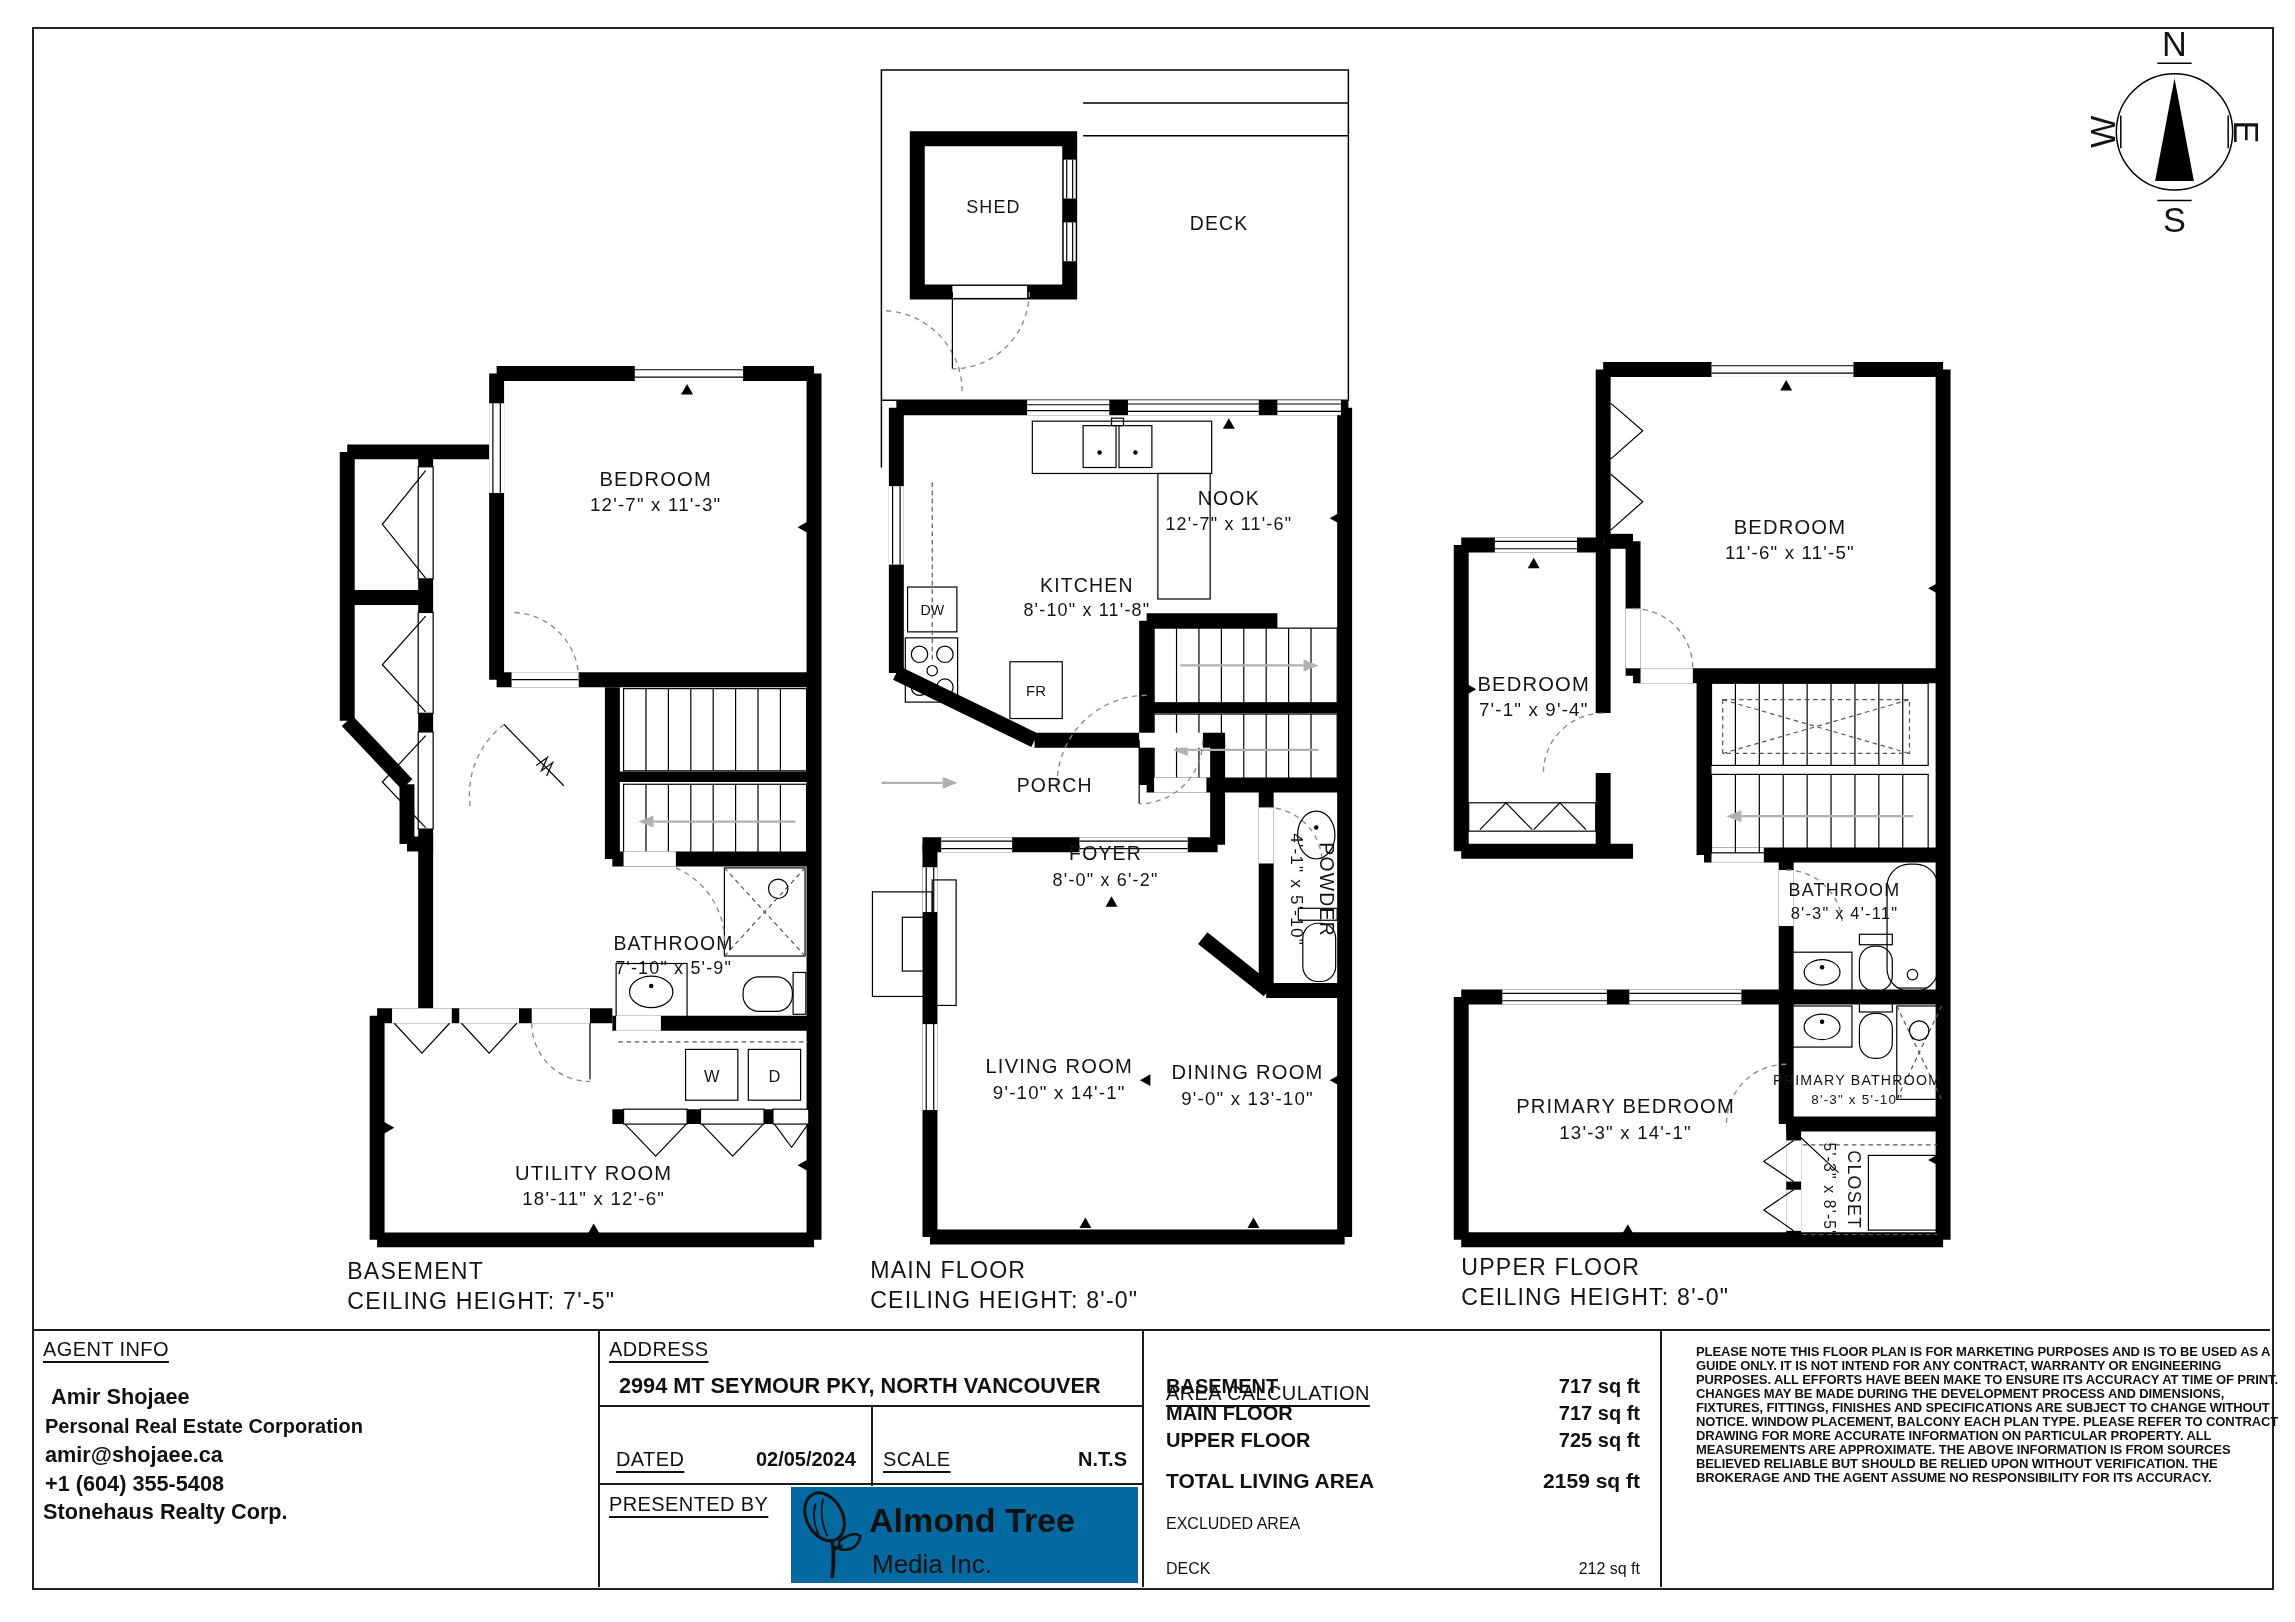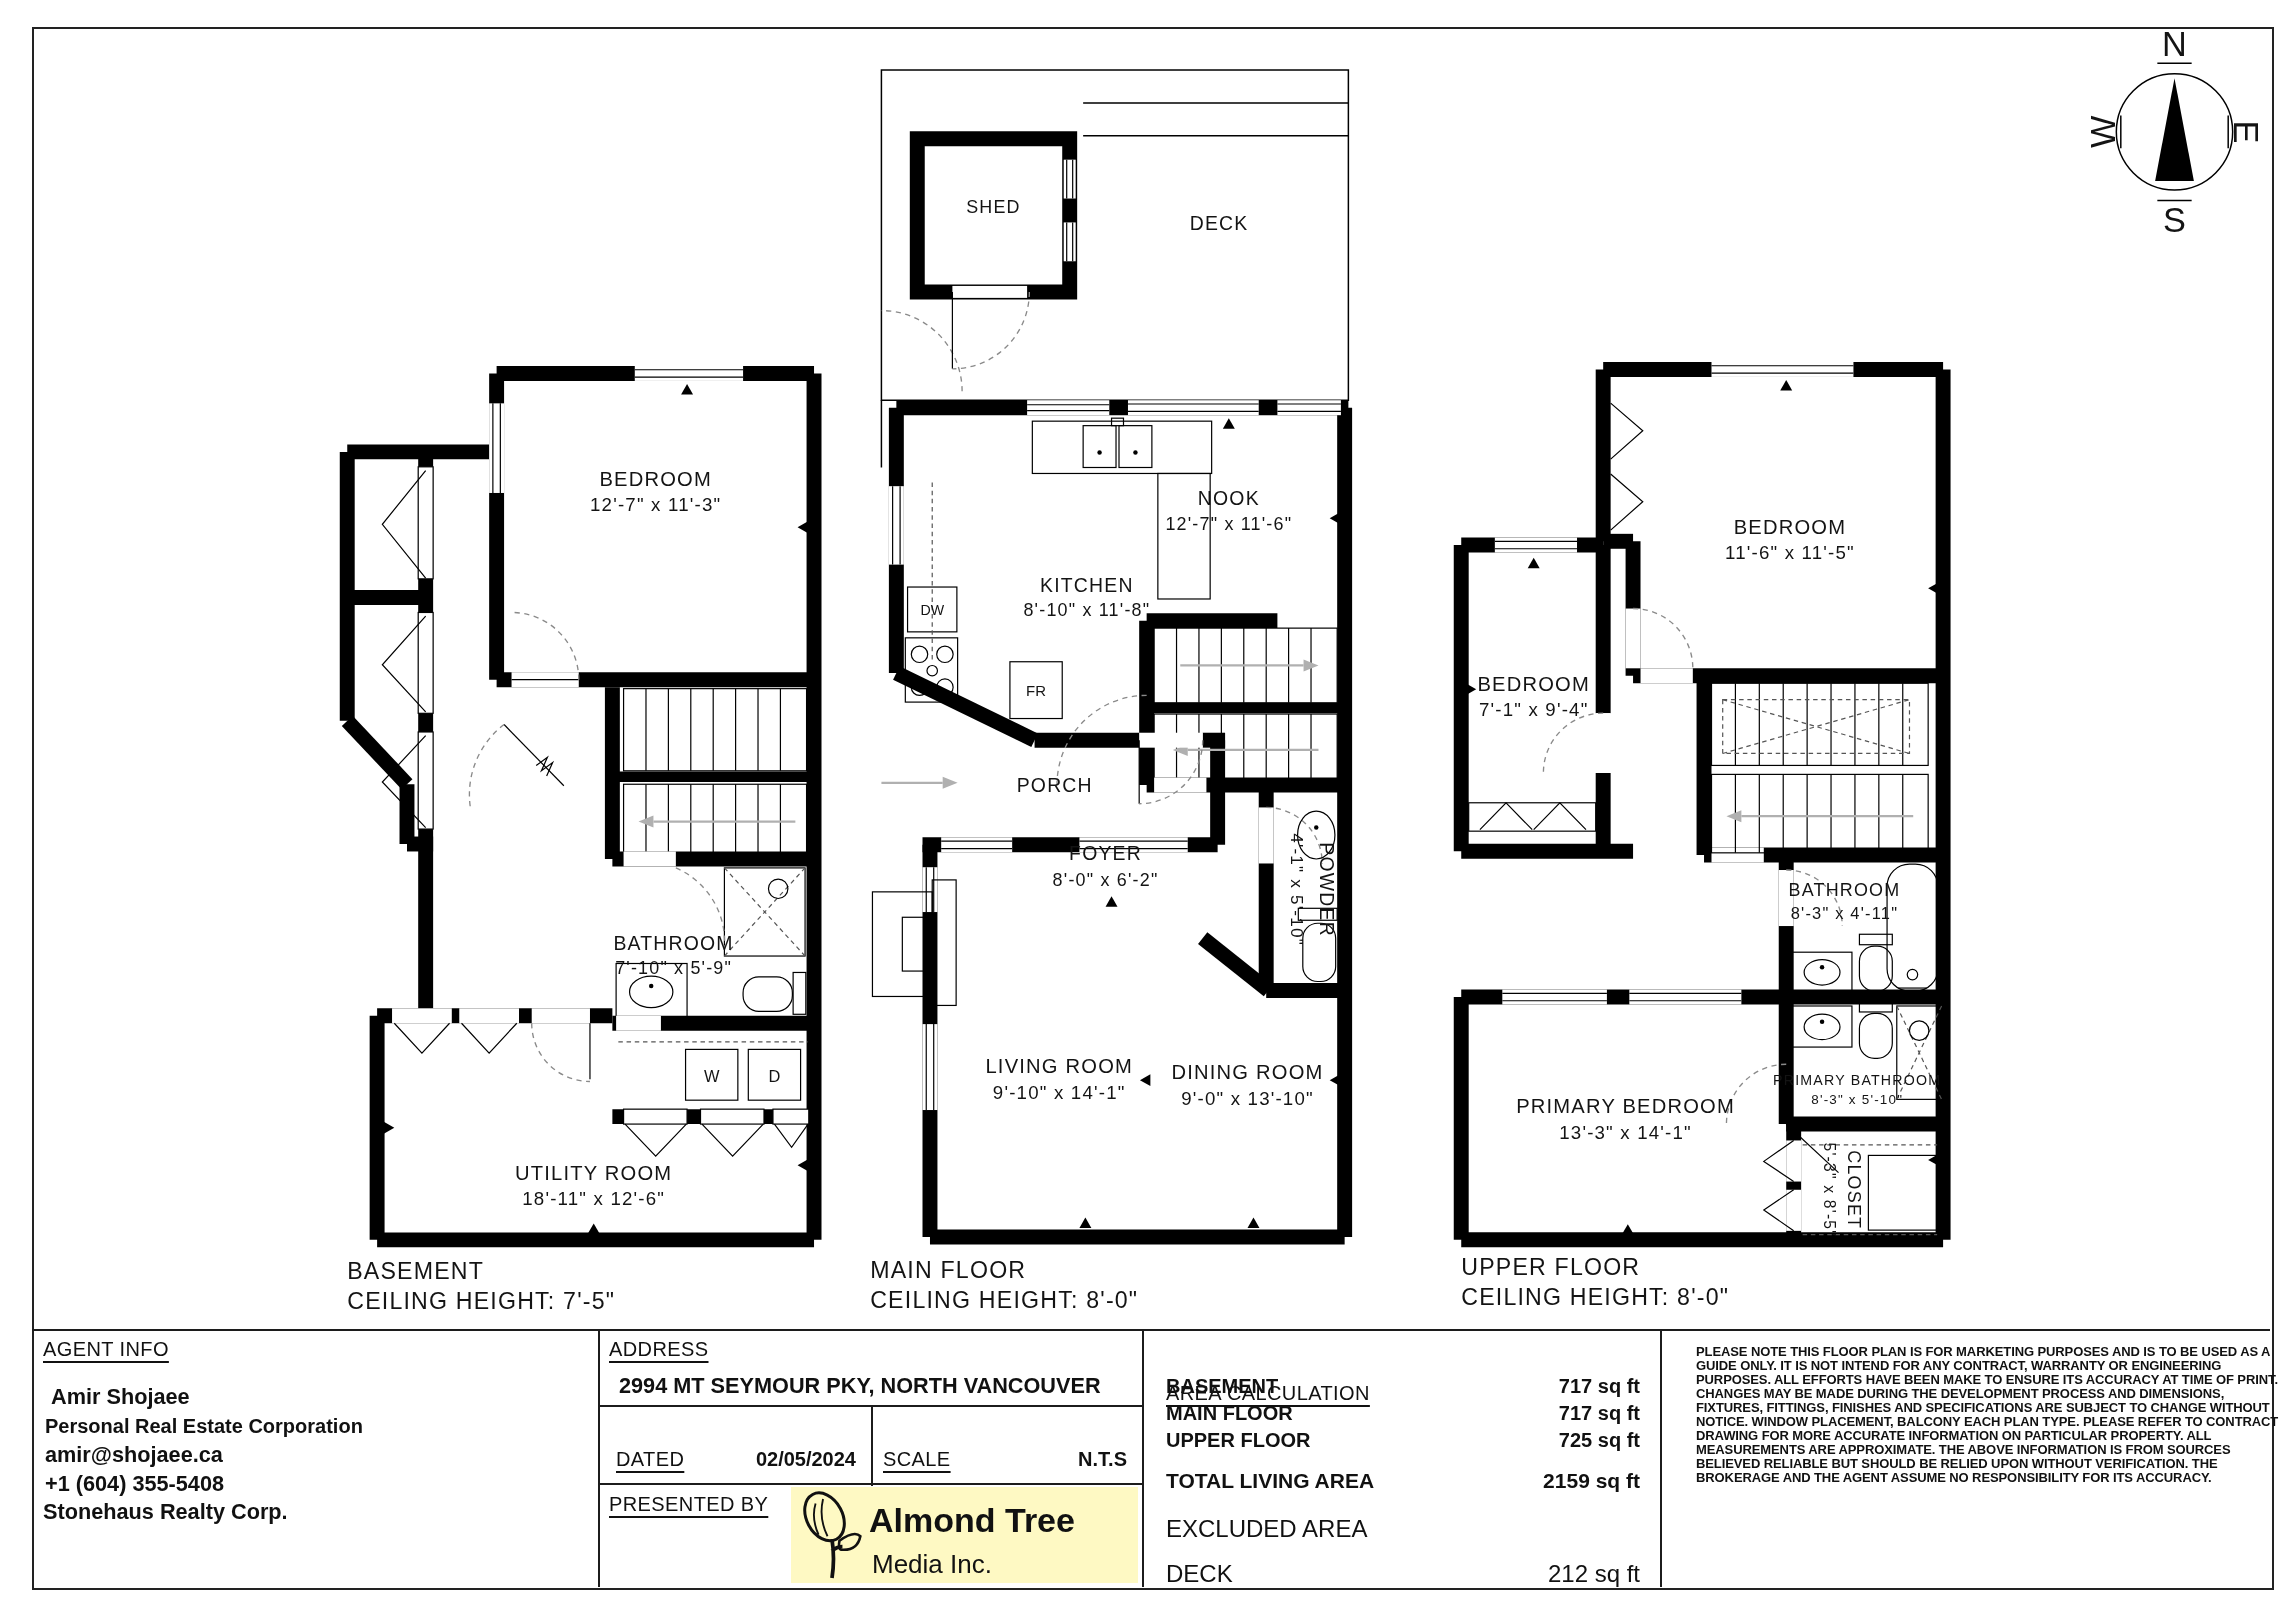--- a/index.html
+++ b/index.html
@@ -4,21 +4,21 @@
 <style>
   html,body{margin:0;padding:0;background:#fff;}
   .page{position:relative;width:2295px;height:1623px;background:#ffffff;overflow:hidden;
         font-family:"Liberation Sans",sans-serif;color:#111;}
   .abs{position:absolute;}
   .line{position:absolute;background:#1c1c1c;}
   
   .hd{font-size:20px;letter-spacing:0.4px;text-decoration:underline;text-underline-offset:4.5px;color:#111;}
   .b29{font-size:21.7px;font-weight:bold;}
   .b27{font-size:20px;font-weight:bold;}
-  .r27{font-size:24px;}
+  .r27{font-size:16px;}
   .val-right{position:absolute;text-align:right;}
   .disc{font-size:13px;font-weight:bold;line-height:14px;letter-spacing:-0.1px;color:#111;margin-left:16px;}
   .sh-word{font-size:31px;letter-spacing:2.2px;color:#41609c;}
   .sh-sub{font-size:12px;letter-spacing:6.7px;color:#8d9cb4;}
   .al-big{font-size:34px;font-weight:bold;color:#111;}
   .al-sub{font-size:26px;color:#111;margin-top:8px;}
   
   svg text{font-family:"Liberation Sans",sans-serif;fill:#141414;}
   .rm{letter-spacing:1.6px;}
   .walls{stroke:#000;stroke-width:20;fill:none;}
@@ -473,21 +473,21 @@
 
   <div class="abs hd" style="left:609px;top:1338px;">ADDRESS</div>
   <div class="abs b29" style="left:619px;top:1373px;">2994 MT SEYMOUR PKY, NORTH VANCOUVER</div>
 
   <div class="abs hd" style="left:616px;top:1448px;text-align:right;">DATED</div>
   <div class="abs b27 val-right" style="left:695px;top:1448px;width:161px;">02/05/2024</div>
   <div class="abs hd" style="left:883px;top:1448px;">SCALE</div>
   <div class="abs b27 val-right" style="left:994px;top:1448px;width:133px;">N.T.S</div>
 
   <div class="abs hd" style="left:609px;top:1493px;">PRESENTED BY</div>
-  <div class="abs" style="left:791px;top:1487px;width:347px;height:96px;background:#fef9c3;">
+  <div class="abs" style="left:791px;top:1487px;width:347px;height:96px;background:#0369a1;">
     <svg width="75" height="94" viewBox="0 0 100 126" style="position:absolute;left:1.5px;top:0px;">
       <ellipse cx="42" cy="40" rx="24" ry="34" transform="rotate(-28 42 40)" fill="none" stroke="#111" stroke-width="4"></ellipse>
       <path d="M30,22 Q24,42 34,64 M40,16 Q34,42 46,66" fill="none" stroke="#111" stroke-width="2.5"></path>
       <path d="M62,72 Q82,58 90,66 Q86,86 64,84 Q60,82 62,72 Z" fill="none" stroke="#111" stroke-width="3.5"></path>
       <path d="M52,70 Q56,96 52,122 M52,86 Q58,80 66,80" fill="none" stroke="#111" stroke-width="5"></path>
     </svg>
     <div class="al-big" style="position:absolute;left:78px;top:13.5px;">Almond Tree</div>
     <div class="al-sub" style="position:absolute;left:81px;top:54px;">Media Inc.</div>
   </div>
 

